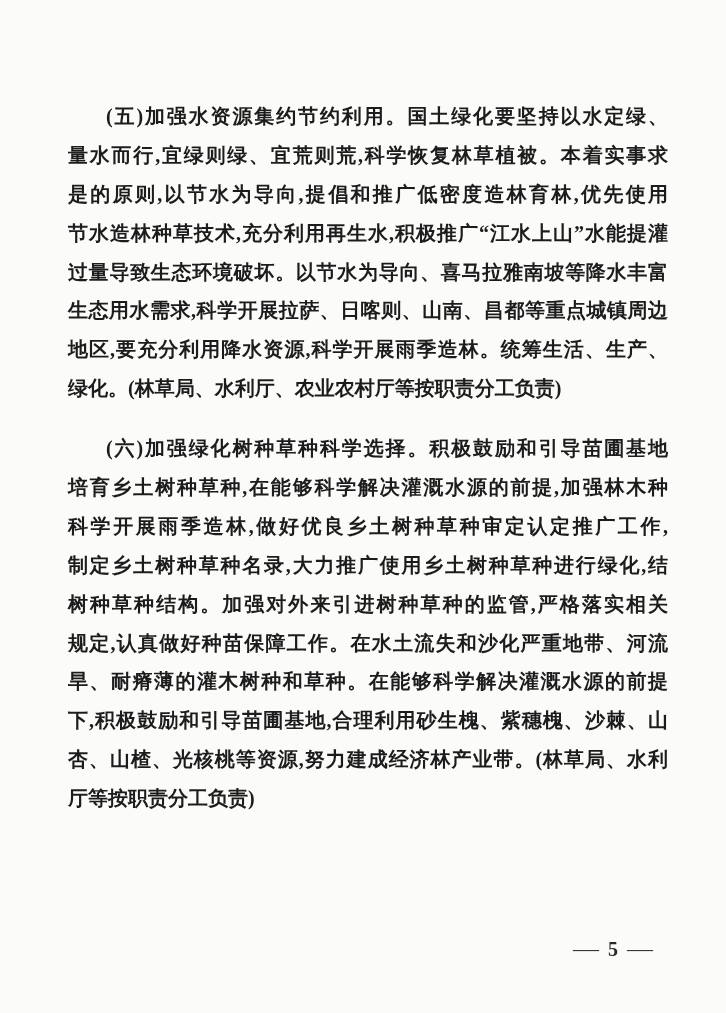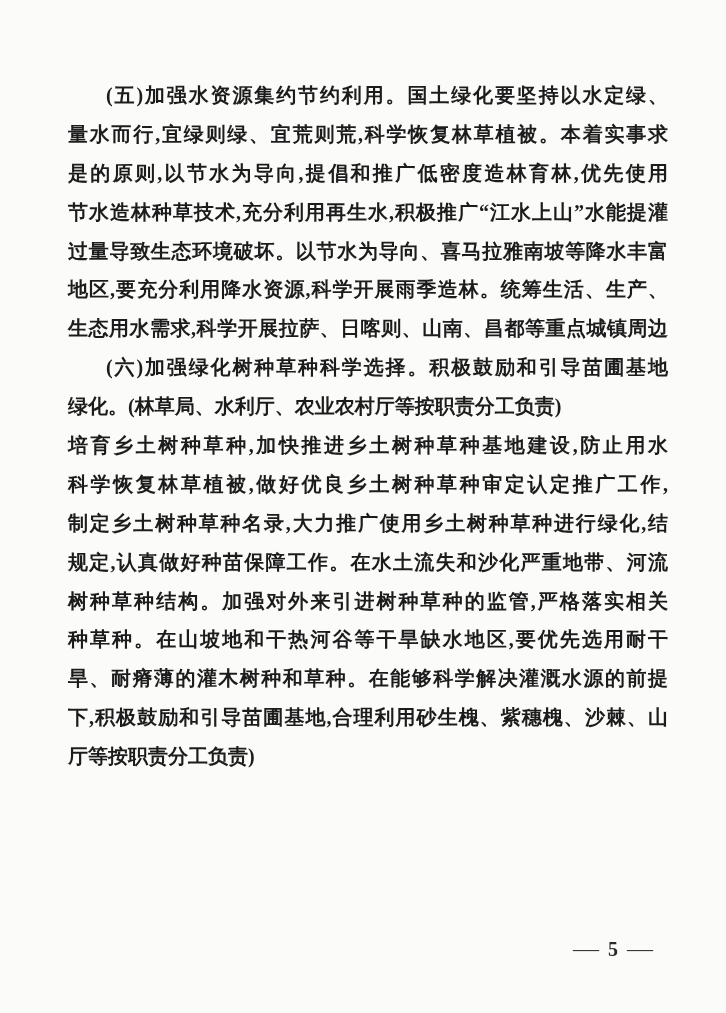--- a/index.html
+++ b/index.html
@@ -31,20 +31,21 @@
     text-align-last: left;
     white-space: nowrap;
     overflow: visible;
   }
   .text-line.fill {
     white-space: normal;
     text-align-last: justify;
   }
   .text-line.indent {
     text-indent: 38px;
+    margin-top: 21px;
   }
   .page-footer {
     position: absolute;
     right: 76px;
     top: 938px;
     font-size: 20px;
     font-weight: bold;
     color: #2a2a2a;
     letter-spacing: 0;
     display: flex;
@@ -60,32 +61,32 @@
 </head>
 <body>
 
 <div class="page" style="background: rgb(251, 251, 249); color: rgb(28, 28, 28);">
   <div class="doc-body">
       <div class="text-line indent fill">(五)加强水资源集约节约利用。国土绿化要坚持以水定绿、</div>
       <div class="text-line fill">量水而行,宜绿则绿、宜荒则荒,科学恢复林草植被。本着实事求</div>
       <div class="text-line fill">是的原则,以节水为导向,提倡和推广低密度造林育林,优先使用</div>
       <div class="text-line fill">节水造林种草技术,充分利用再生水,积极推广“江水上山”水能提灌</div>
       <div class="text-line fill">过量导致生态环境破坏。以节水为导向、喜马拉雅南坡等降水丰富</div>
+      <div class="text-line fill">生态用水需求,科学开展拉萨、日喀则、山南、昌都等重点城镇周边</div>
       <div class="text-line fill">地区,要充分利用降水资源,科学开展雨季造林。统筹生活、生产、</div>
-      <div class="text-line fill">生态用水需求,科学开展拉萨、日喀则、山南、昌都等重点城镇周边</div>
+      <div class="text-line">绿化。(林草局、水利厅、农业农村厅等按职责分工负责)</div>
       <div class="text-line indent fill">(六)加强绿化树种草种科学选择。积极鼓励和引导苗圃基地</div>
-      <div class="text-line">绿化。(林草局、水利厅、农业农村厅等按职责分工负责)</div>
-      <div class="text-line fill">培育乡土树种草种,加快推进乡土树种草种基地建设,防止用水</div>
-      <div class="text-line fill">科学恢复林草植被,做好优良乡土树种草种审定认定推广工作,</div>
+      <div class="text-line fill">培育乡土树种草种,在能够科学解决灌溉水源的前提,加强林木种</div>
+      <div class="text-line fill">科学开展雨季造林,做好优良乡土树种草种审定认定推广工作,</div>
       <div class="text-line fill">制定乡土树种草种名录,大力推广使用乡土树种草种进行绿化,结</div>
+      <div class="text-line fill">树种草种结构。加强对外来引进树种草种的监管,严格落实相关</div>
       <div class="text-line fill">规定,认真做好种苗保障工作。在水土流失和沙化严重地带、河流</div>
-      <div class="text-line fill">树种草种结构。加强对外来引进树种草种的监管,严格落实相关</div>
-      <div class="text-line fill">种草种。在山坡地和干热河谷等干旱缺水地区,要优先选用耐干</div>
       <div class="text-line fill">旱、耐瘠薄的灌木树种和草种。在能够科学解决灌溉水源的前提</div>
       <div class="text-line fill">下,积极鼓励和引导苗圃基地,合理利用砂生槐、紫穗槐、沙棘、山</div>
+      <div class="text-line fill">杏、山楂、光核桃等资源,努力建成经济林产业带。(林草局、水利</div>
       <div class="text-line">厅等按职责分工负责)</div>
     </div>
   <div class="page-footer">
     <span class="dash">—</span>
     <span>5</span>
     <span class="dash">—</span>
   </div>
 </div>
 
 </body></html>

